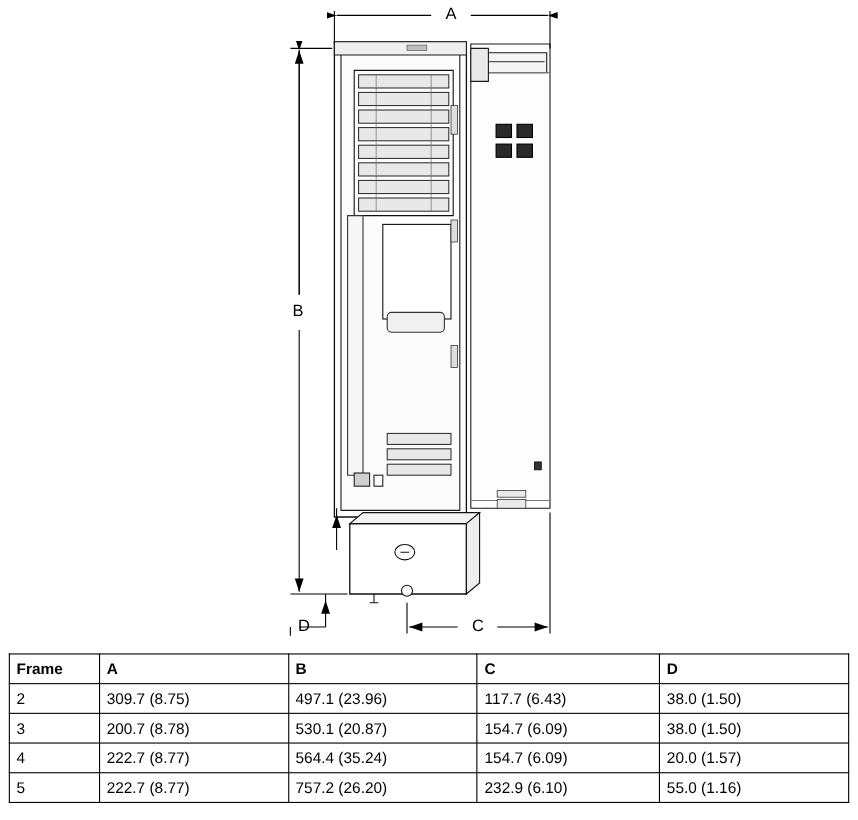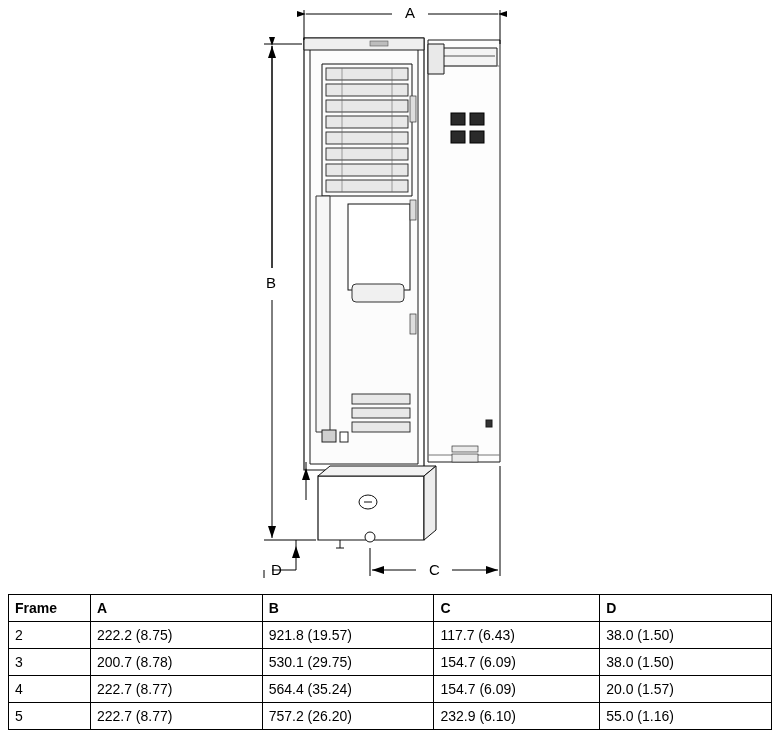--- a/index.html
+++ b/index.html
@@ -204,29 +204,29 @@
         <th>Frame</th>
         <th>A</th>
         <th>B</th>
         <th>C</th>
         <th>D</th>
       </tr>
     </thead>
     <tbody>
       <tr>
         <td>2</td>
-        <td>222.2 (8.75)</td>
-        <td>921.8 (19.57)</td>
+        <td>309.7 (8.75)</td>
+        <td>497.1 (23.96)</td>
         <td>117.7 (6.43)</td>
         <td>38.0 (1.50)</td>
       </tr>
       <tr>
         <td>3</td>
         <td>200.7 (8.78)</td>
-        <td>530.1 (29.75)</td>
+        <td>530.1 (20.87)</td>
         <td>154.7 (6.09)</td>
         <td>38.0 (1.50)</td>
       </tr>
       <tr>
         <td>4</td>
         <td>222.7 (8.77)</td>
         <td>564.4 (35.24)</td>
         <td>154.7 (6.09)</td>
         <td>20.0 (1.57)</td>
       </tr>

